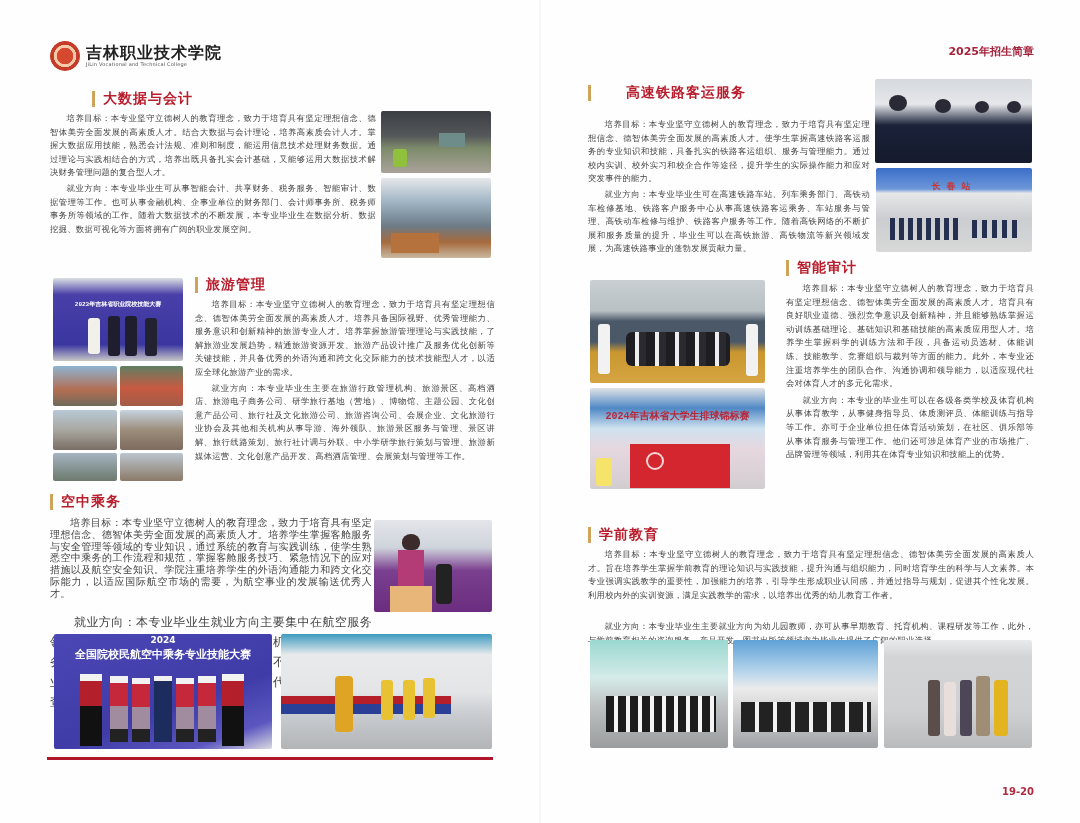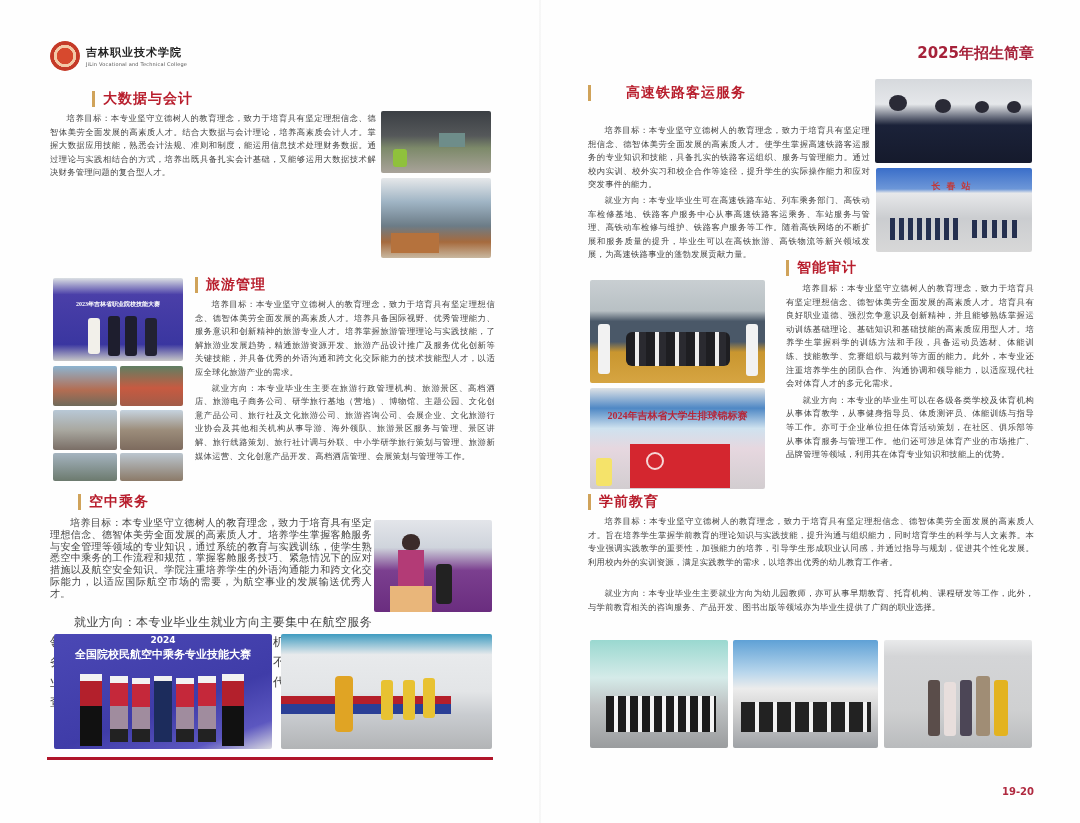--- a/index.html
+++ b/index.html
@@ -4,34 +4,34 @@
 <style>
   * { box-sizing: border-box; margin: 0; padding: 0; }
   html, body { width: 1080px; height: 823px; overflow: hidden; background: #fefefe; }
   body { position: relative; font-family: "DejaVu Sans", sans-serif; color: #3a3a3a; }
   .abs { position: absolute; }
   .spread-gutter { position: absolute; left: 539px; top: 0; width: 2px; height: 823px; background: linear-gradient(to right, #eee, #fff, #eee); }
 
   .logo { left: 50px; top: 38px; width: 200px; height: 36px; display: flex; align-items: center; gap: 6px; }
   .logo-seal { width: 30px; height: 30px; border-radius: 50%; background: radial-gradient(circle, #d7492e 0 38%, #f3c9a7 40% 52%, #c53a28 54% 70%, #f4d7bd 72% 100%); }
   .logo-text { display: flex; flex-direction: column; }
-  .logo-cn { font-family: "DejaVu Serif", serif; font-size: 11px; font-weight: bold; color: #222; letter-spacing: 1px; line-height: 16px; }
+  .logo-cn { font-family: "DejaVu Serif", serif; font-size: 16px; font-weight: bold; color: #222; letter-spacing: 1px; line-height: 16px; }
   .logo-en { font-size: 5px; color: #555; letter-spacing: 0.2px; }
 
-  .brochure-title { right: 46px; top: 44px; font-size: 15px; font-weight: bold; color: #a6223a; }
+  .brochure-title { right: 46px; top: 44px; font-size: 11px; font-weight: bold; color: #a6223a; }
   .page-number { right: 46px; top: 786px; font-size: 10px; font-weight: bold; color: #b02a40; }
 
   .sec-head { display: flex; align-items: center; gap: 8px; }
   .sec-bar { width: 3px; height: 16px; background: #d0a35a; }
   .sec-title { font-size: 14px; font-weight: bold; color: #b81e2d; letter-spacing: 1px; }
 
   .para { font-size: 8.3px; line-height: 13.6px; color: #444; text-align: justify; text-indent: 2em; letter-spacing: 0.3px; }
 
   .photo { position: absolute; border-radius: 2px; overflow: hidden; }
-  .ph-label { position: absolute; left: 0; right: 0; text-align: center; font-family: Liberation Serif, serif; font-weight: bold; }
+  .ph-label { position: absolute; left: 0; right: 0; text-align: center; font-family: Liberation Mono, monospace; font-weight: bold; }
 
   .red-rule { left: 47px; top: 757px; width: 446px; height: 3px; background: #b0152a; }
 </style>
 </head>
 <body>
 
 <div class="spread-gutter"></div>
 
 <div class="abs logo">
   <div class="logo-seal"></div>
@@ -41,20 +41,21 @@
   </div>
 </div>
 <div class="abs brochure-title">2025年招生简章</div>
 
 <div class="abs" style="left:50px; top:90px; width:326px;">
   <div class="sec-head" style="margin-bottom:4px;padding-left:42px;">
     <div class="sec-bar"></div>
     <div class="sec-title">大数据与会计</div>
   </div>
   <p class="para" style="margin-bottom:2px;">培养目标：本专业坚守立德树人的教育理念，致力于培育具有坚定理想信念、德智体美劳全面发展的高素质人才。结合大数据与会计理论，培养高素质会计人才。掌握大数据应用技能，熟悉会计法规、准则和制度，能运用信息技术处理财务数据。通过理论与实践相结合的方式，培养出既具备扎实会计基础，又能够运用大数据技术解决财务管理问题的复合型人才。</p>
+  <p class="para">就业方向：本专业毕业生可从事智能会计、共享财务、税务服务、智能审计、数据管理等工作。也可从事金融机构、企事业单位的财务部门、会计师事务所、税务师事务所等领域的工作。随着大数据技术的不断发展，本专业毕业生在数据分析、数据挖掘、数据可视化等方面将拥有广阔的职业发展空间。</p>
 </div>
 <div class="photo" style="left:381px; top:111px; width:110px; height:62px; background:linear-gradient(180deg,#3b3f44 0%,#55585a 40%,#7d8a6a 60%,#a9a39a 100%);">
   <div style="position:absolute;left:58px;top:22px;width:26px;height:14px;background:#6e8d8a;"></div>
   <div style="position:absolute;left:12px;top:38px;width:14px;height:18px;background:#8fc13c;border-radius:3px;"></div>
 </div>
 <div class="photo" style="left:381px; top:178px; width:110px; height:80px; background:linear-gradient(180deg,#e6e8ea 0%,#9fb4c4 30%,#6c7c87 60%,#a66a3d 80%,#c9b8a0 100%);">
   <div style="position:absolute;left:10px;top:55px;width:48px;height:20px;background:#b5723d;"></div>
 </div>
 
 <div class="photo" style="left:53px; top:278px; width:130px; height:83px; background:linear-gradient(180deg,#dbe0e3 0%,#4a3fa8 20%,#3a36a0 80%,#c8c8c8 100%);">
@@ -74,21 +75,21 @@
 <div class="abs" style="left:195px; top:276px; width:300px;">
   <div class="sec-head" style="margin-bottom:4px;">
     <div class="sec-bar"></div>
     <div class="sec-title">旅游管理</div>
   </div>
   <p class="para" style="margin-bottom:2px;">培养目标：本专业坚守立德树人的教育理念，致力于培育具有坚定理想信念、德智体美劳全面发展的高素质人才。培养具备国际视野、优秀管理能力、服务意识和创新精神的旅游专业人才。培养掌握旅游管理理论与实践技能，了解旅游业发展趋势，精通旅游资源开发、旅游产品设计推广及服务优化创新等关键技能，并具备优秀的外语沟通和跨文化交际能力的技术技能型人才，以适应全球化旅游产业的需求。</p>
   <p class="para">就业方向：本专业毕业生主要在旅游行政管理机构、旅游景区、高档酒店、旅游电子商务公司、研学旅行基地（营地）、博物馆、主题公园、文化创意产品公司、旅行社及文化旅游公司、旅游咨询公司、会展企业、文化旅游行业协会及其他相关机构从事导游、海外领队、旅游景区服务与管理、景区讲解、旅行线路策划、旅行社计调与外联、中小学研学旅行策划与管理、旅游新媒体运营、文化创意产品开发、高档酒店管理、会展策划与管理等工作。</p>
 </div>
 
 <div class="abs" style="left:50px; top:493px; width:322px;">
-  <div class="sec-head" style="margin-bottom:6px;margin-left:28px;">
+  <div class="sec-head" style="margin-bottom:6px;">
     <div class="sec-bar"></div>
     <div class="sec-title">空中乘务</div>
   </div>
   <p class="para" style="margin-bottom:12px; font-size:10px; line-height:11.8px;">培养目标：本专业坚守立德树人的教育理念，致力于培育具有坚定理想信念、德智体美劳全面发展的高素质人才。培养学生掌握客舱服务与安全管理等领域的专业知识，通过系统的教育与实践训练，使学生熟悉空中乘务的工作流程和规范，掌握客舱服务技巧、紧急情况下的应对措施以及航空安全知识。学院注重培养学生的外语沟通能力和跨文化交际能力，以适应国际航空市场的需要，为航空事业的发展输送优秀人才。</p>
   <p class="para" style="font-size:12px; line-height:20px;">就业方向：本专业毕业生就业方向主要集中在航空服务领域，可以从事空中乘务员、地勤服务、机场管理、航空票务、航空货运等相关工作。随着航空业的不断发展，空乘专业的学生可以进入航空公司从事客户服务代表、航空安全检查员等工作。</p>
 </div>
 <div class="photo" style="left:374px; top:520px; width:118px; height:92px; background:linear-gradient(180deg,#e3e5ea 0%,#cfd4dc 30%,#7b3f8f 55%,#6a2d7f 100%);">
   <div style="position:absolute;left:28px;top:14px;width:18px;height:16px;background:#3b2b2a;border-radius:50% 50% 40% 40%;"></div>
   <div style="position:absolute;left:24px;top:30px;width:26px;height:38px;background:#b33b76;"></div>
   <div style="position:absolute;left:16px;top:66px;width:42px;height:26px;background:#e9b67a;"></div>
@@ -109,21 +110,21 @@
   <div style="position:absolute;left:0;top:62px;width:170px;height:8px;background:#b51f2a;"></div>
   <div style="position:absolute;left:0;top:70px;width:170px;height:10px;background:#2a3f96;"></div>
   <div style="position:absolute;left:54px;top:42px;width:18px;height:56px;background:#e0a424;border-radius:4px;"></div>
   <div style="position:absolute;left:100px;top:46px;width:12px;height:40px;background:#e8c232;border-radius:3px;"></div>
   <div style="position:absolute;left:122px;top:46px;width:12px;height:40px;background:#e8c232;border-radius:3px;"></div>
   <div style="position:absolute;left:142px;top:44px;width:12px;height:40px;background:#e8c232;border-radius:3px;"></div>
 </div>
 <div class="abs red-rule"></div>
 
 <div class="abs" style="left:588px; top:84px; width:282px;">
-  <div class="sec-head" style="margin-bottom:22px;gap:35px;">
+  <div class="sec-head" style="margin-bottom:16px;gap:35px;">
     <div class="sec-bar"></div>
     <div class="sec-title">高速铁路客运服务</div>
   </div>
   <p class="para" style="margin-bottom:2px;">培养目标：本专业坚守立德树人的教育理念，致力于培育具有坚定理想信念、德智体美劳全面发展的高素质人才。使学生掌握高速铁路客运服务的专业知识和技能，具备扎实的铁路客运组织、服务与管理能力。通过校内实训、校外实习和校企合作等途径，提升学生的实际操作能力和应对突发事件的能力。</p>
   <p class="para">就业方向：本专业毕业生可在高速铁路车站、列车乘务部门、高铁动车检修基地、铁路客户服务中心从事高速铁路客运乘务、车站服务与管理、高铁动车检修与维护、铁路客户服务等工作。随着高铁网络的不断扩展和服务质量的提升，毕业生可以在高铁旅游、高铁物流等新兴领域发展，为高速铁路事业的蓬勃发展贡献力量。</p>
 </div>
 <div class="photo" style="left:875px; top:79px; width:157px; height:84px; background:linear-gradient(180deg,#d6d9dd 0%,#e5e7ea 30%,#1b2239 55%,#151a2c 100%);">
   <div style="position:absolute;left:14px;top:16px;width:18px;height:16px;background:#2a2a36;border-radius:50%;"></div>
   <div style="position:absolute;left:60px;top:20px;width:16px;height:14px;background:#2a2a36;border-radius:50%;"></div>
   <div style="position:absolute;left:100px;top:22px;width:14px;height:12px;background:#2a2a36;border-radius:50%;"></div>
@@ -149,21 +150,21 @@
 
 <div class="abs" style="left:786px; top:259px; width:248px;">
   <div class="sec-head" style="margin-bottom:5px;">
     <div class="sec-bar"></div>
     <div class="sec-title">智能审计</div>
   </div>
   <p class="para" style="margin-bottom:3px;">培养目标：本专业坚守立德树人的教育理念，致力于培育具有坚定理想信念、德智体美劳全面发展的高素质人才。培育具有良好职业道德、强烈竞争意识及创新精神，并且能够熟练掌握运动训练基础理论、基础知识和基础技能的高素质应用型人才。培养学生掌握科学的训练方法和手段，具备运动员选材、体能训练、技能教学、竞赛组织与裁判等方面的能力。此外，本专业还注重培养学生的团队合作、沟通协调和领导能力，以适应现代社会对体育人才的多元化需求。</p>
   <p class="para">就业方向：本专业的毕业生可以在各级各类学校及体育机构从事体育教学，从事健身指导员、体质测评员、体能训练与指导等工作。亦可于企业单位担任体育活动策划，在社区、俱乐部等从事体育服务与管理工作。他们还可涉足体育产业的市场推广、品牌管理等领域，利用其在体育专业知识和技能上的优势。</p>
 </div>
 
-<div class="abs" style="left:588px; top:493px; width:446px;">
+<div class="abs" style="left:588px; top:526px; width:446px;">
   <div class="sec-head" style="margin-bottom:4px;">
     <div class="sec-bar"></div>
     <div class="sec-title">学前教育</div>
   </div>
   <p class="para" style="margin-bottom:18px;">培养目标：本专业坚守立德树人的教育理念，致力于培育具有坚定理想信念、德智体美劳全面发展的高素质人才。旨在培养学生掌握学前教育的理论知识与实践技能，提升沟通与组织能力，同时培育学生的科学与人文素养。本专业强调实践教学的重要性，加强能力的培养，引导学生形成职业认同感，并通过指导与规划，促进其个性化发展。利用校内外的实训资源，满足实践教学的需求，以培养出优秀的幼儿教育工作者。</p>
   <p class="para">就业方向：本专业毕业生主要就业方向为幼儿园教师，亦可从事早期教育、托育机构、课程研发等工作，此外，与学前教育相关的咨询服务、产品开发、图书出版等领域亦为毕业生提供了广阔的职业选择。</p>
 </div>
 <div class="photo" style="left:590px; top:640px; width:138px; height:108px; background:linear-gradient(180deg,#9ad8d0 0%,#d5ebe9 35%,#bfc3c4 60%,#9a9c9e 100%);">
   <div style="position:absolute;left:16px;top:56px;width:110px;height:36px;background:repeating-linear-gradient(90deg,#1c1c1c 0 8px,#f4f4f4 8px 12px);"></div>
 </div>

